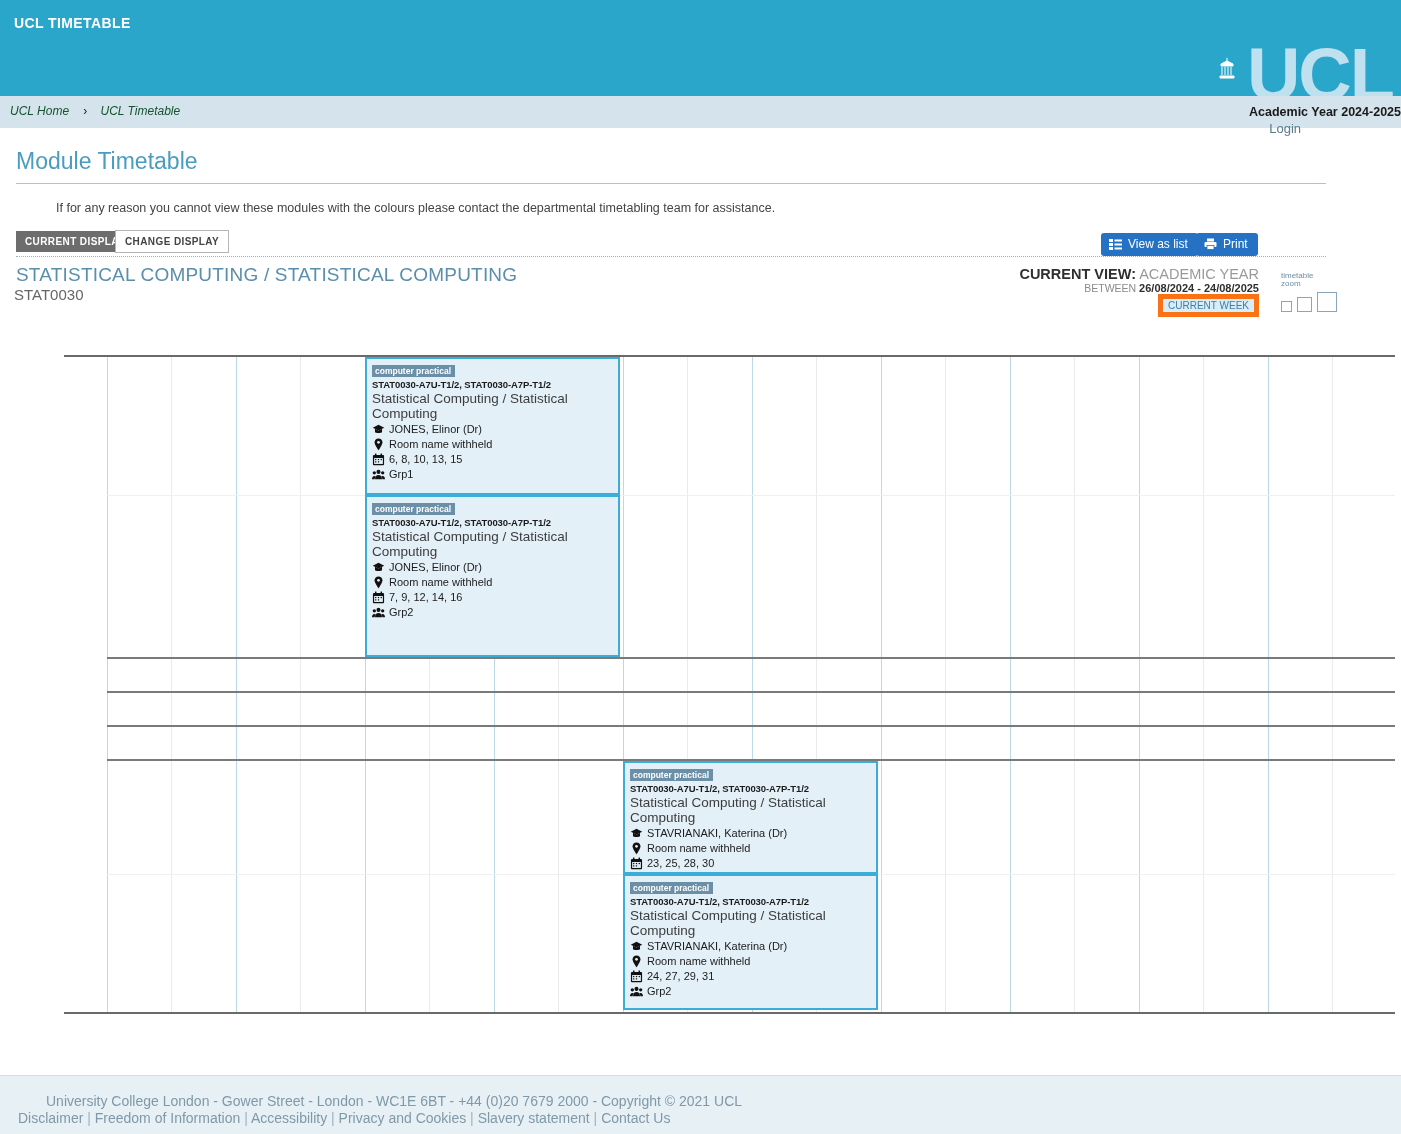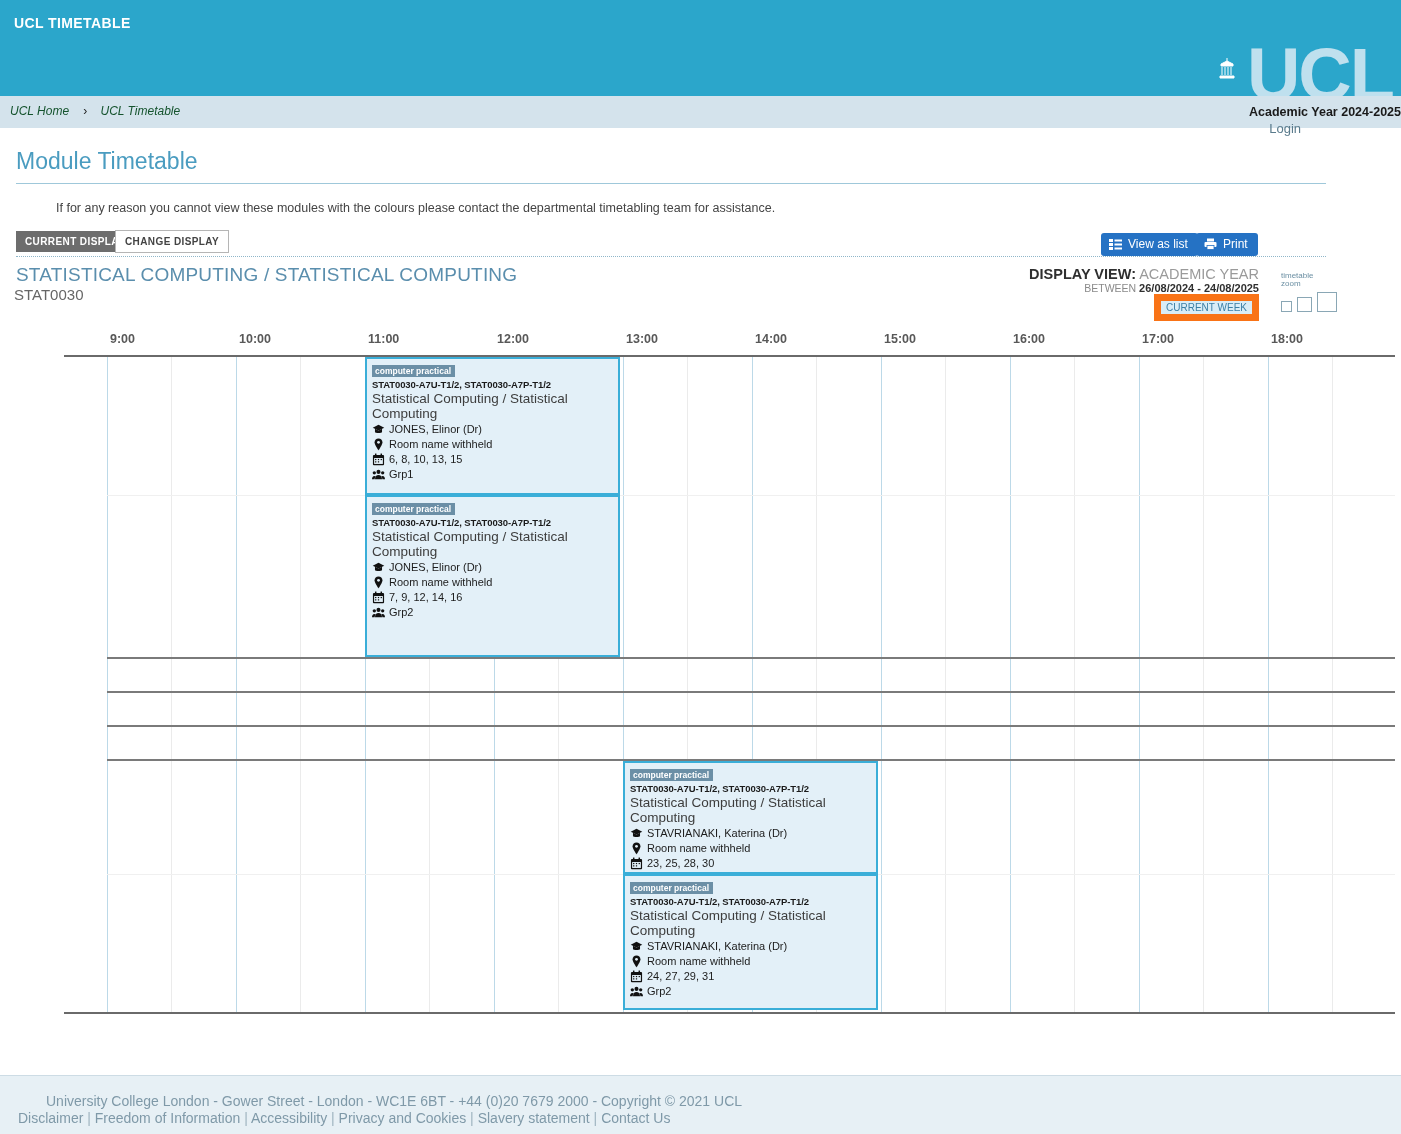--- a/index.html
+++ b/index.html
@@ -183,21 +183,21 @@
     color: #8a8a8a;
     white-space: nowrap;
   }
   .between-line b { color: #2f2f2f; font-size: 11px; }
   .current-week-badge {
     position: absolute;
     right: 142px; top: 294px;
     font-size: 10px;
     color: #3b7fa6;
     background: #d9edf7;
-    border: 7px solid #f97316;
+    border: 5px solid #f97316;
     padding: 1px 5px;
     white-space: nowrap;
   }
 
   .zoom-box {
     position: absolute;
     right: 20px; top: 272px;
     width: 100px;
   }
   .zoom-label {
@@ -389,53 +389,41 @@
   </svg>
   <span>Print</span>
 </button>
 
 <div class="dotted-sep"></div>
 
 <div class="module-name">STATISTICAL COMPUTING / STATISTICAL COMPUTING</div>
 <div class="module-code">STAT0030</div>
 
 <div class="current-view">
-  <b>DISPLAY VIEW:</b>
+  <b>CURRENT VIEW:</b>
   <span>ACADEMIC YEAR</span>
 </div>
 <div class="between-line">
   <span>BETWEEN</span>
   <b>26/08/2024 - 24/08/2025</b>
 </div>
 <div class="current-week-badge">CURRENT WEEK</div>
 
 <div class="zoom-box">
   <div class="zoom-label">timetable</div>
   <div class="zoom-label">zoom</div>
   <div class="zoom-squares">
     <div class="zsq zsq-s"></div>
     <div class="zsq zsq-m"></div>
     <div class="zsq zsq-l"></div>
   </div>
 </div>
 
 <div class="tt-wrap">
 
-  <div class="tt-times">
-    <div class="tt-time-label" style="left:43px">9:00</div>
-    <div class="tt-time-label" style="left:172px">10:00</div>
-    <div class="tt-time-label" style="left:301px">11:00</div>
-    <div class="tt-time-label" style="left:430px">12:00</div>
-    <div class="tt-time-label" style="left:559px">13:00</div>
-    <div class="tt-time-label" style="left:688px">14:00</div>
-    <div class="tt-time-label" style="left:817px">15:00</div>
-    <div class="tt-time-label" style="left:946px">16:00</div>
-    <div class="tt-time-label" style="left:1075px">17:00</div>
-    <div class="tt-time-label" style="left:1204px">18:00</div>
-  </div>
 
   <div class="tt-body">
 
 
     <div class="tt-canvas">
 
       <div class="vline hour" style="left:0px"></div>
       <div class="vline half" style="left:64px"></div>
       <div class="vline hour" style="left:129px"></div>
       <div class="vline half" style="left:193px"></div>

